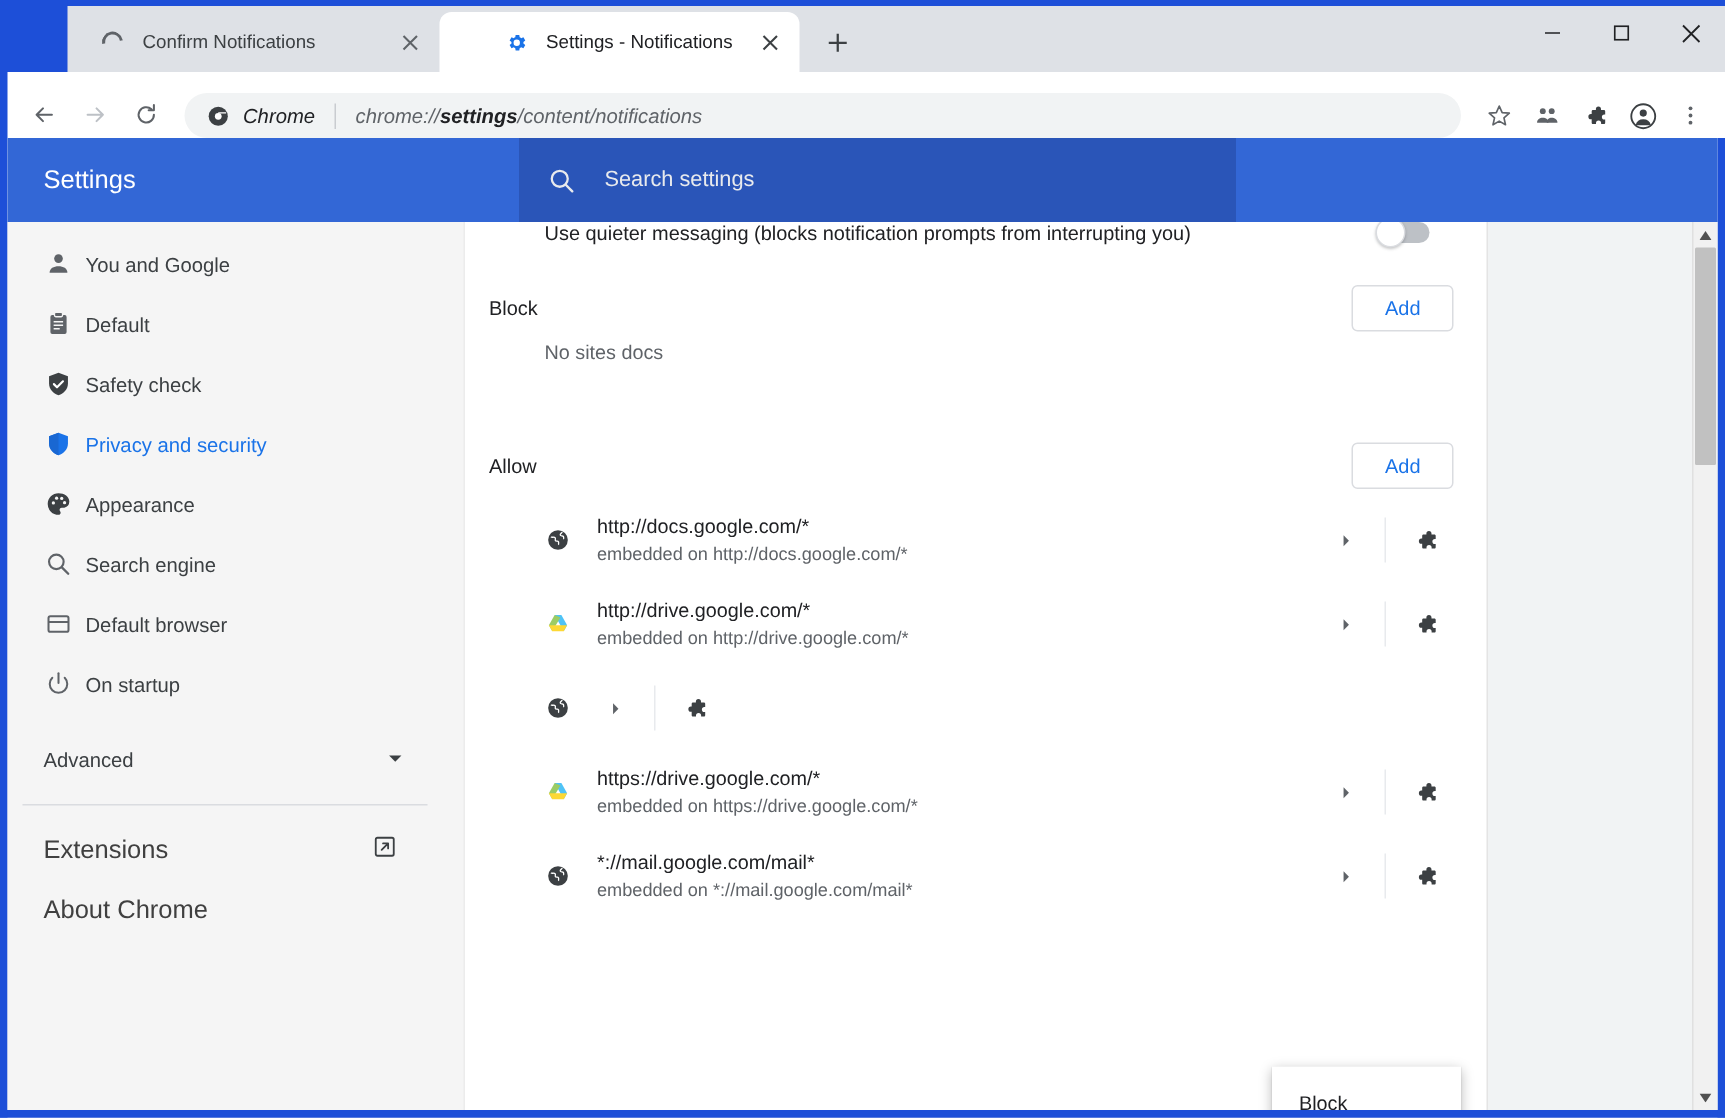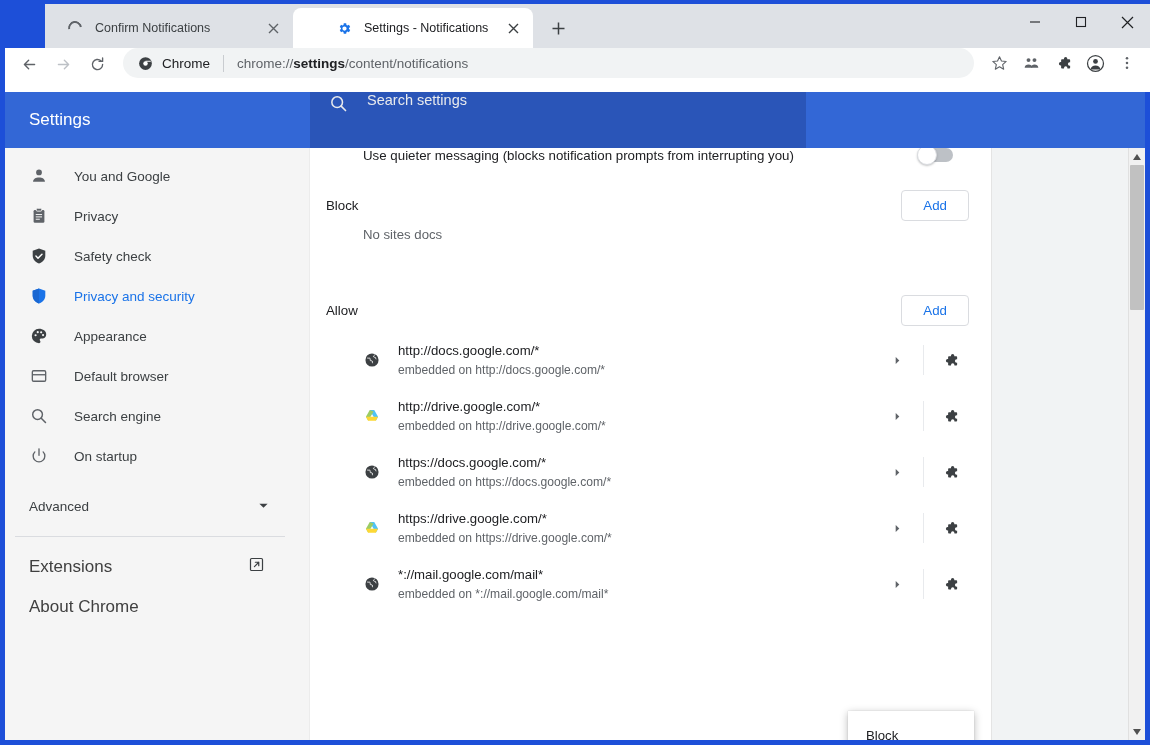--- a/index.html
+++ b/index.html
@@ -79,24 +79,25 @@
   .wc {
     width: 46px; height: 44px;
     display: flex; align-items: center; justify-content: center;
     color: #202124;
   }
 
   
   .toolbar {
     height: 44px;
     background: #ffffff;
-    display: flex; align-items: flex-start;
+    display: flex; align-items: flex-end;
     padding: 0 8px;
     border-left: 5px solid #1d4fd8;
     gap: 2px;
+    font-style: italic;
   }
   .navbtn {
     width: 32px; height: 32px;
     display: flex; align-items: center; justify-content: center;
     border-radius: 50%;
     color: #5f6368;
   }
   .navbtn.disabled { color: #bdc1c6; }
   .omnibox {
     flex: 1 1 auto;
@@ -141,45 +142,46 @@
   }
   .settings-title-zone {
     width: 305px; flex: 0 0 305px;
     display: flex; align-items: center;
     padding-left: 24px;
   }
   .settings-title { color: #fff; font-size: 17px; }
   .search-zone {
     flex: 1 1 auto;
     background: #2a55b8;
-    display: flex; 
+    display: flex; align-items: center;
     padding-left: 17px;
     max-width: 675px;
     gap: 18px;
+    margin-left: 36px;
   }
   .search-ic { width: 22px; height: 22px; display: flex; align-items: center; justify-content: center; }
   .search-ph { color: #e8eaed; font-size: 14.5px; }
   .settings-bar-tail { flex: 1 1 auto; background: #3367d6; }
 
   .page-body { flex: 1 1 auto; display: flex; position: relative; background: #f1f3f4; min-height: 0; }
 
   
   .sidebar {
     width: 305px; flex: 0 0 305px;
     background: #f5f5f5;
     padding-top: 8px;
     border-right: 1px solid #ececec;
   }
   .side-item {
     height: 40px;
     display: flex; align-items: center;
     padding-left: 24px;
     font-size: 13.5px;
     color: #3c4043;
-    gap: 25px;
+    gap: 8px;
   }
   .side-item.active { color: #1a73e8; font-weight: 500; }
   .side-ic { width: 20px; height: 20px; flex: 0 0 20px; display: flex; align-items: center; justify-content: center; color: #5f6368; }
   .side-item.active .side-ic { color: #1a73e8; }
   .side-adv {
     height: 40px;
     display: flex; align-items: center;
     padding: 0 40px 0 24px;
     font-size: 13.5px; color: #3c4043;
     justify-content: space-between;
@@ -460,21 +462,21 @@
         </div>
 
         <div class="side-item">
           <span class="side-ic">
             <svg width="18" height="18" viewBox="0 0 20 20" fill="#5f6368">
                 <rect x="4" y="3.4" width="12" height="14" rx="1.4"></rect>
                 <rect x="7" y="1.4" width="6" height="3.2" rx="1" fill="#5f6368" stroke="#f5f5f5" stroke-width="1"></rect>
                 <path d="M6.4 8.4h7M6.4 11h7M6.4 13.6h4.5" stroke="#f5f5f5" stroke-width="1.1"></path>
               </svg>
           </span>
-          <span>Privacy</span>
+          <span>Default</span>
         </div>
 
         <div class="side-item">
           <span class="side-ic">
             <svg width="18" height="18" viewBox="0 0 20 20">
                 <path d="M10 1.6 L17 4.3v5.1c0 4.4-3 7.6-7 9-4-1.4-7-4.6-7-9V4.3z" fill="#3c4043"></path>
                 <path d="M6.6 10.1l2.3 2.3 4.4-4.4" stroke="#fff" stroke-width="1.6" fill="none" stroke-linecap="round" stroke-linejoin="round"></path>
               </svg>
           </span>
           <span>Safety check</span>
@@ -499,35 +501,35 @@
                 <circle cx="12.4" cy="5.9" r="1.2" fill="#f5f5f5"></circle>
                 <circle cx="14.5" cy="9" r="1.2" fill="#f5f5f5"></circle>
               </svg>
           </span>
           <span>Appearance</span>
         </div>
 
         <div class="side-item">
           <span class="side-ic">
             <svg width="18" height="18" viewBox="0 0 20 20">
-                <rect x="2.6" y="4.2" width="14.8" height="11.6" rx="1.4" fill="none" stroke="#5f6368" stroke-width="1.5"></rect>
-                <path d="M2.6 8.6 H17.4" stroke="#5f6368" stroke-width="1.5"></path>
-              </svg>
-          </span>
-          <span>Default browser</span>
+                <circle cx="8.4" cy="8.4" r="5.4" fill="none" stroke="#5f6368" stroke-width="1.6"></circle>
+                <path d="M12.5 12.5 L17.2 17.2" stroke="#5f6368" stroke-width="1.7" stroke-linecap="round"></path>
+              </svg>
+          </span>
+          <span>Search engine</span>
         </div>
 
         <div class="side-item">
           <span class="side-ic">
             <svg width="18" height="18" viewBox="0 0 20 20">
-                <circle cx="8.4" cy="8.4" r="5.4" fill="none" stroke="#5f6368" stroke-width="1.6"></circle>
-                <path d="M12.5 12.5 L17.2 17.2" stroke="#5f6368" stroke-width="1.7" stroke-linecap="round"></path>
-              </svg>
-          </span>
-          <span>Search engine</span>
+                <rect x="2.6" y="4.2" width="14.8" height="11.6" rx="1.4" fill="none" stroke="#5f6368" stroke-width="1.5"></rect>
+                <path d="M2.6 8.6 H17.4" stroke="#5f6368" stroke-width="1.5"></path>
+              </svg>
+          </span>
+          <span>Default browser</span>
         </div>
 
         <div class="side-item">
           <span class="side-ic">
             <svg width="18" height="18" viewBox="0 0 20 20">
                 <path d="M14.6 5.4a6.5 6.5 0 11-9.2 0" stroke="#5f6368" stroke-width="1.5" fill="none" stroke-linecap="round"></path>
                 <path d="M10 2 V9.2" stroke="#5f6368" stroke-width="1.5" stroke-linecap="round"></path>
               </svg>
           </span>
           <span>On startup</span>
@@ -631,24 +633,20 @@
               </span>
             </div>
 
             <div class="site-row">
               <span class="fav">
                 <svg width="16" height="16" viewBox="0 0 20 20">
                     <circle cx="10" cy="10" r="8.2" fill="#3c4043"></circle>
                     <path d="M4 7.5c1.5.7 2.6-.4 3.6.6.8.8-.5 2 .4 2.6.8.6 1.9-.3 2.4.7.4.8-.3 1.9.3 2.6M13.5 3.3c-.4 1.3-2 1.3-1.6 2.6.3 1 1.9.4 2.6 1.2.5.6-.2 1.6.6 2" stroke="#fff" stroke-width="1.1" fill="none"></path>
                   </svg>
               </span>
-              <span class="site-texts">
-                <span class="site-url">https://docs.google.com/*</span><br>
-                <span class="site-sub">embedded on https://docs.google.com/*</span>
-              </span>
               <span class="row-chevron">
                 <svg width="9" height="9" viewBox="0 0 10 10">
                     <path d="M3 1 L7 5 L3 9z" fill="#5f6368"></path>
                   </svg>
               </span>
               <span class="row-sep"></span>
               <span class="row-ext">
                 <svg width="17" height="17" viewBox="0 0 20 20" fill="#3c4043">
                     <path d="M12.5 2.4a2 2 0 00-2 2V5H8.2c-.6 0-1 .5-1 1v2.3h-.6a2 2 0 100 4h.6V15c0 .6.4 1 1 1h2.4v-.7a2 2 0 114 0v.7h2.2c.6 0 1-.4 1-1v-2.4h-.6a2 2 0 110-4h.6V6c0-.5-.4-1-1-1h-2.3v-.6a2 2 0 00-2-2z"></path>
                   </svg>

